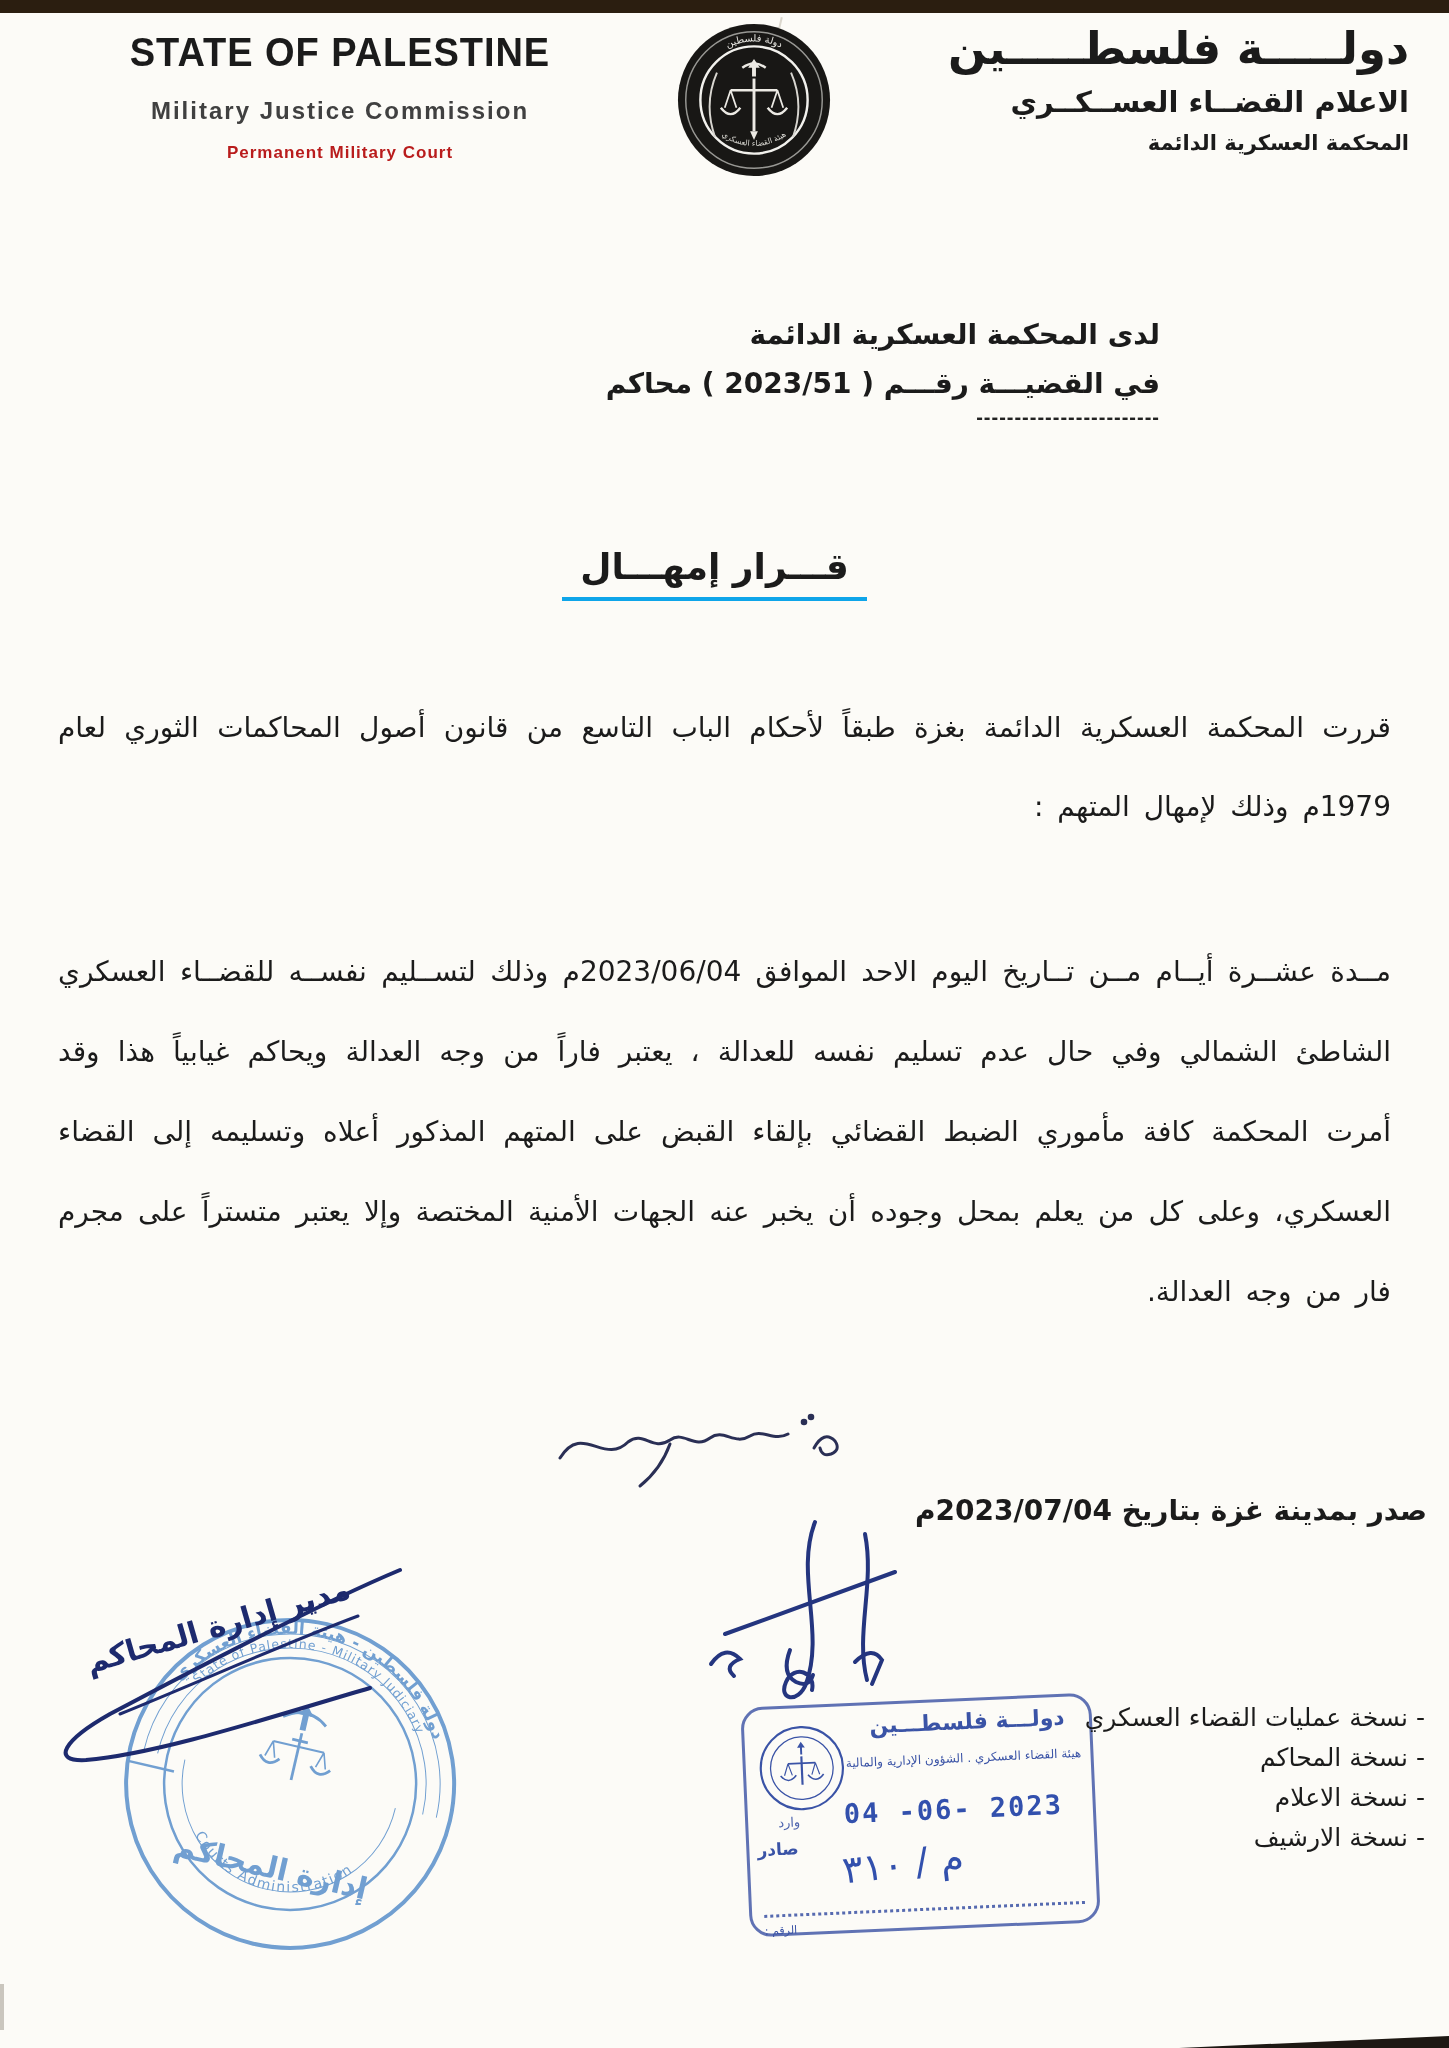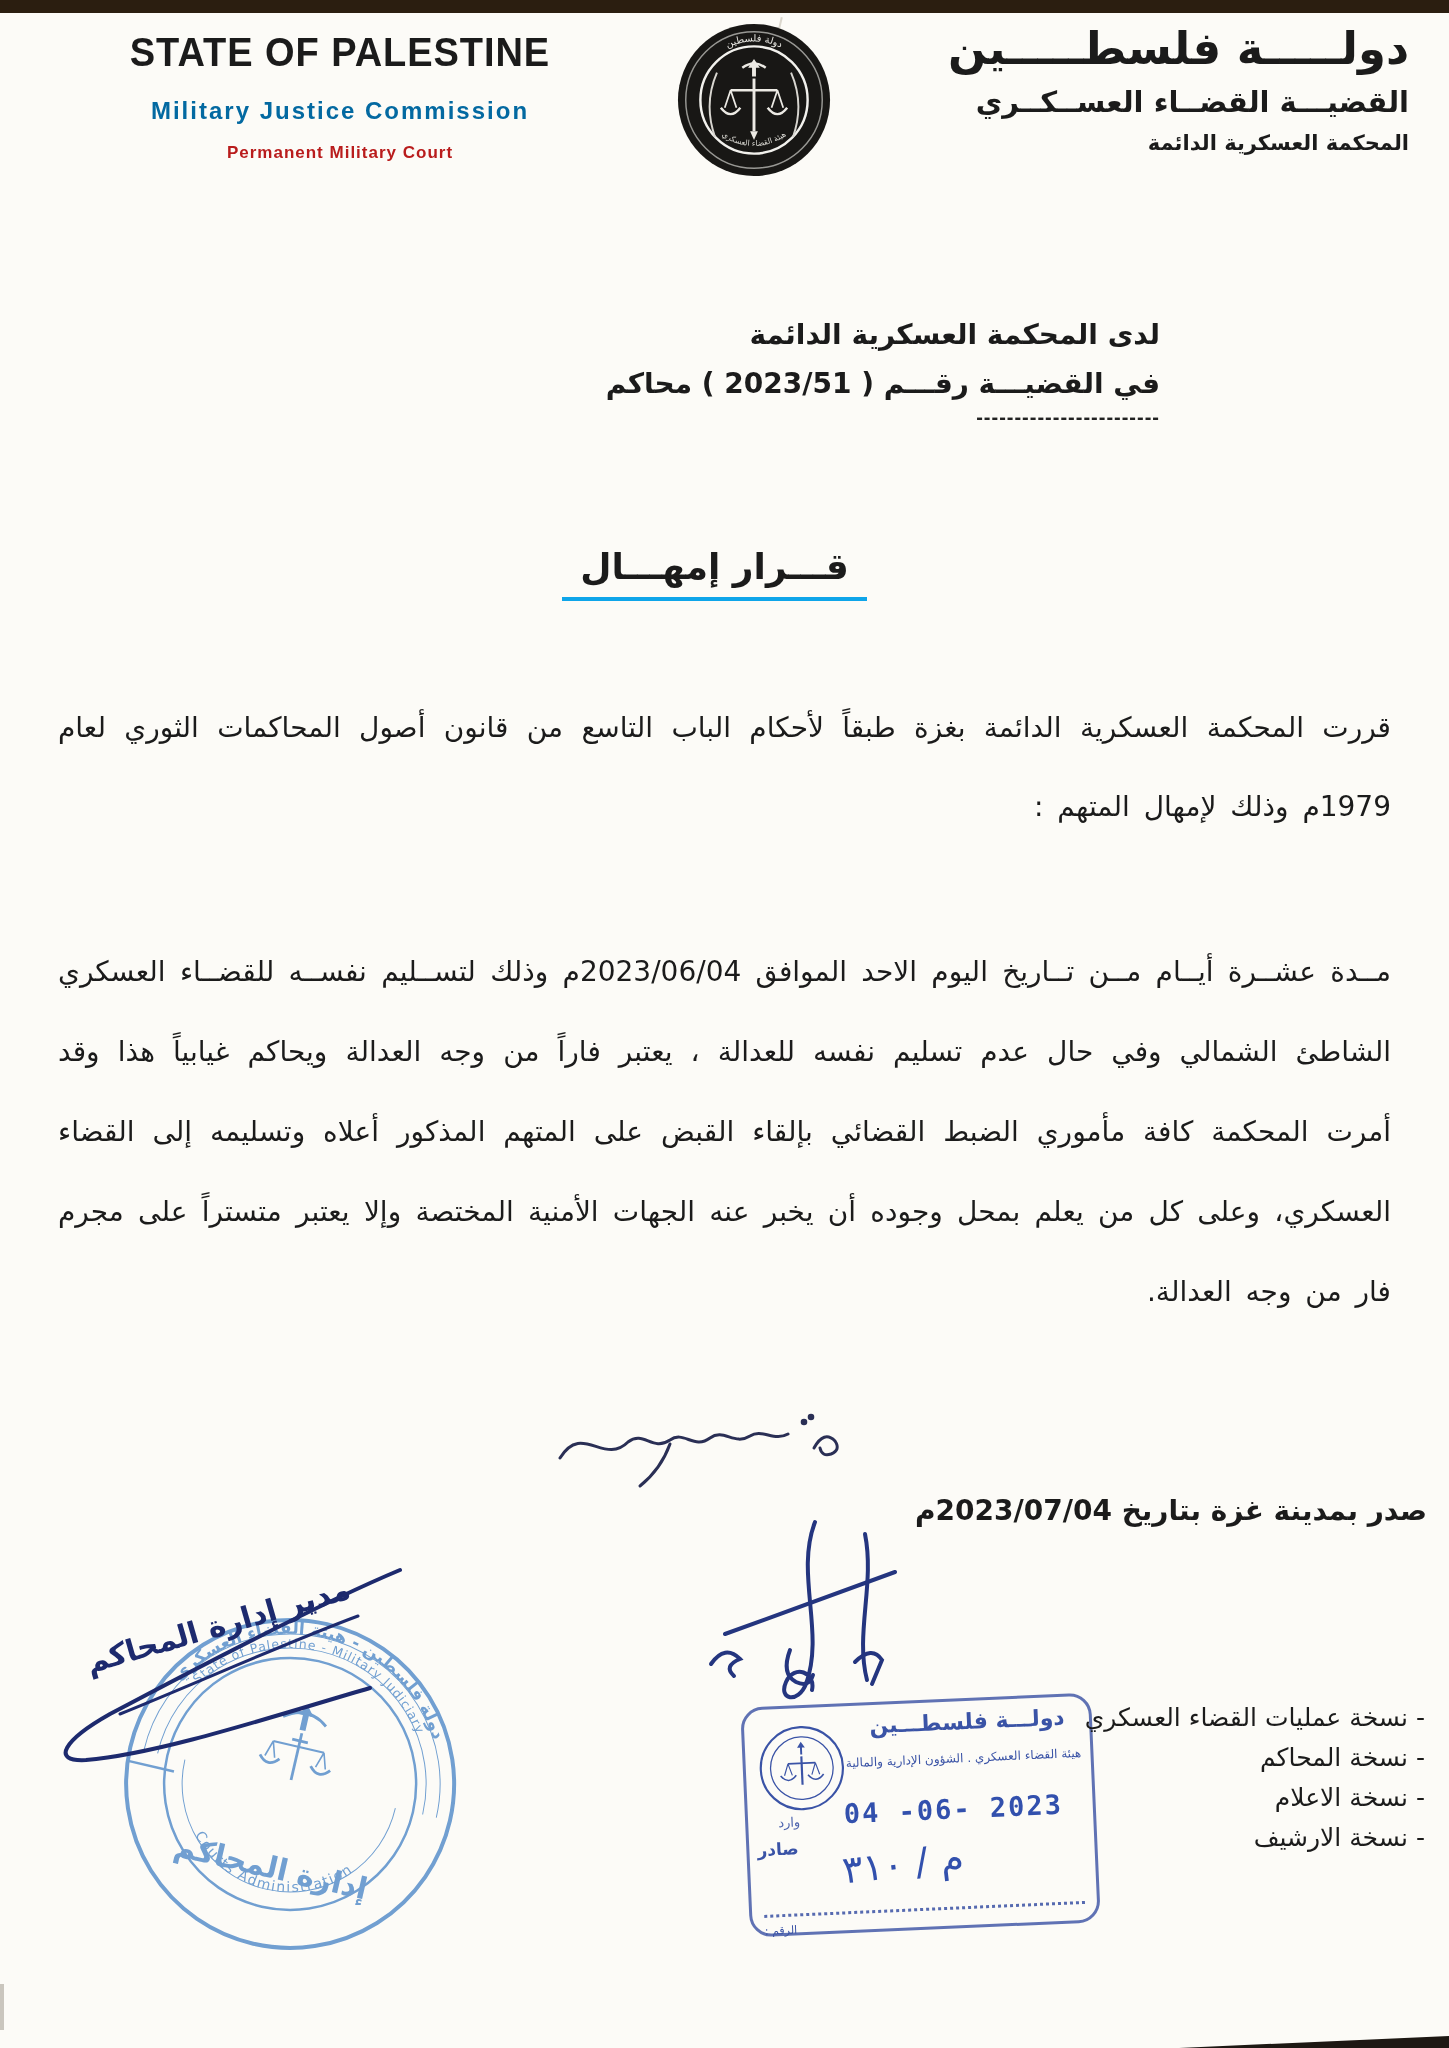--- a/index.html
+++ b/index.html
@@ -9,21 +9,21 @@
   .rtl{direction:rtl;unicode-bidi:plaintext;}
   .latin{font-family:Liberation Sans, sans-serif;}
   
   .scan-top{top:0;left:0;right:0;height:13px;background:#2b1e10;}
   .scan-corner{right:0;bottom:0;width:0;height:0;border-bottom:12px solid #1d1813;border-left:270px solid transparent;}
   .scan-left-mark{left:0;bottom:18px;width:4px;height:46px;background:#a09a90;opacity:.55;}
   .crease{left:770px;top:16px;width:2px;height:96px;background:linear-gradient(#d9d5cb,rgba(217,213,203,0));transform:rotate(13deg);}
   
   .hdr-en{left:60px;top:30px;width:560px;text-align:center;}
   .hdr-en .t1{font-size:40px;font-weight:bold;letter-spacing:1px;transform:scaleX(.95);}
-  .hdr-en .t2{margin-top:22px;font-size:24px;font-weight:bold;letter-spacing:2px;color:#0369a1;}
+  .hdr-en .t2{margin-top:22px;font-size:24px;font-weight:bold;letter-spacing:2px;color:#404040;}
   .hdr-en .t3{margin-top:18px;font-size:17px;font-weight:bold;letter-spacing:1px;color:#b91c1c;}
   .emblem{left:676px;top:22px;width:156px;height:156px;}
   .hdr-ar{right:40px;top:22px;width:560px;text-align:right;}
   .hdr-ar .a1{font-size:45px;font-weight:bold;}
   .hdr-ar .a2{margin-top:10px;font-size:29px;font-weight:bold;}
   .hdr-ar .a3{margin-top:12px;font-size:21px;font-weight:bold;}
   
   .case{right:289px;top:318px;text-align:right;}
   .case .c1{font-size:28px;font-weight:bold;}
   .case .c2{margin-top:16px;font-size:28px;font-weight:bold;}
@@ -88,21 +88,21 @@
       <path d="M76,112 l8,0 -4,9 z" fill="#eceae4" stroke="none"></path>
       <path d="M56,70 L104,70"></path>
       <path d="M56,70 L50,88 M56,70 L62,88 M104,70 L98,88 M104,70 L110,88" stroke-width="1.8"></path>
       <path d="M46,88 q10,13 20,0 M94,88 q10,13 20,0"></path>
       <path d="M40,118 Q28,84 42,52 M120,118 Q132,84 118,52" stroke-width="2" stroke="#d8d6d0"></path>
     </g>
   </svg>
 
   <div class="abs hdr-ar rtl">
     <div class="a1">دولـــــة فلسطـــــين</div>
-    <div class="a2">القضيـــة القضــاء العســكــري</div>
+    <div class="a2">الاعلام القضــاء العســكــري</div>
     <div class="a3">المحكمة العسكرية الدائمة</div>
   </div>
 
   <div class="abs case rtl">
     <div class="c1">لدى المحكمة العسكرية الدائمة</div>
     <div class="c2">في القضيـــة رقـــم ( 2023/51 ) محاكم</div>
     <div class="sep latin">------------------------</div>
   </div>
 
   <div class="abs doc-title rtl">

